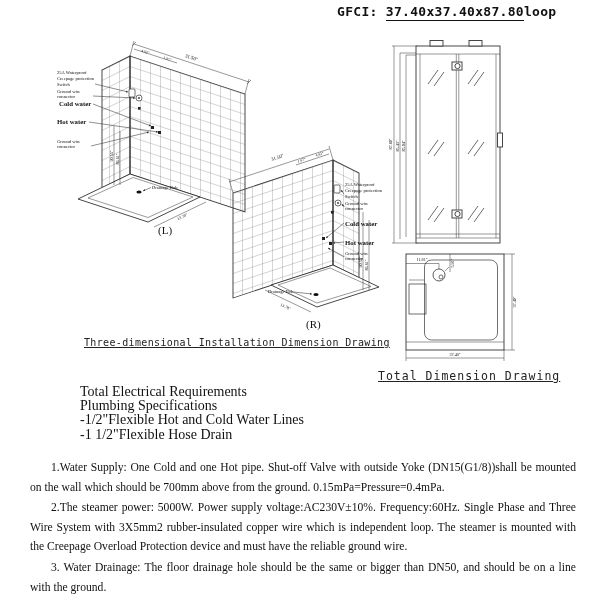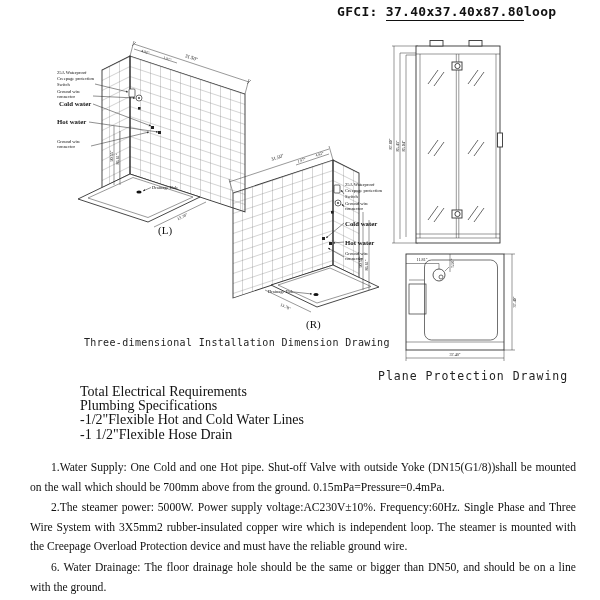--- a/index.html
+++ b/index.html
@@ -2,21 +2,21 @@
 <html><head>
 <meta charset="utf-8">
 <style>
   html,body{margin:0;padding:0;}
   body{width:600px;height:600px;background:#fff;position:relative;overflow:hidden;
        font-family:"Liberation Serif",serif;color:#111;}
   .abs{position:absolute;}
   #size-title{left:337px;top:4px;font-family:"DejaVu Sans Mono",monospace;font-weight:bold;
       font-size:13px;letter-spacing:.3px;white-space:nowrap;}
   #size-title .num{border-bottom:1.5px solid #111;padding-bottom:1px;}
-  .mono-cap{font-family:"DejaVu Sans Mono",monospace;color:#222;white-space:nowrap;}
+  .mono-cap{font-family:"DejaVu Sans Mono",monospace;color:#222;white-space:nowrap;text-decoration:underline;}
   #cap-3d{left:84px;top:337px;font-size:10px;letter-spacing:.35px;}
   #cap-plan{left:378px;top:369px;font-size:11.5px;letter-spacing:1px;}
   #specs{left:80px;top:385px;font-size:14px;line-height:14.2px;white-space:nowrap;}
   #notes{left:30px;top:458px;width:546px;font-size:11.6px;line-height:19.6px;text-align:justify;}
   #notes p{margin:0 0 1px 0;text-indent:21px;}
   svg{position:absolute;overflow:visible;}
   svg text{font-family:"Liberation Serif",serif;fill:#111;}
   .lb{font-size:4.6px;}
   .lbBig{font-size:6.8px;font-weight:bold;}
   .dim{font-size:4.2px;}
@@ -224,26 +224,26 @@
   <line class="thin" x1="114" y1="4" x2="114" y2="100"></line>
   <text class="dim" text-anchor="middle" transform="rotate(-90 118 52)" x="118" y="52" font-size="4.5">37.40"</text>
 
   <line class="thin" x1="8" y1="100" x2="8" y2="111"></line>
   <line class="thin" x1="106" y1="100" x2="106" y2="111"></line>
   <line class="thin" x1="8" y1="108" x2="106" y2="108"></line>
   <text class="dim" text-anchor="middle" x="57" y="106" font-size="4.5">37.40"</text>
 </svg>
 
 <div id="cap-3d" class="abs mono-cap">Three-dimensional Installation Dimension Drawing</div>
-<div id="cap-plan" class="abs mono-cap">Plane Protection Drawing</div>
+<div id="cap-plan" class="abs mono-cap">Total Dimension Drawing</div>
 
 <div id="specs" class="abs">
   <div>Total Electrical Requirements</div>
   <div>Plumbing Specifications</div>
   <div>-1/2"Flexible Hot and Cold Water Lines</div>
   <div>-1 1/2"Flexible Hose Drain</div>
 </div>
 
 <div id="notes" class="abs">
   <p>1.Water Supply: One Cold and one Hot pipe. Shut-off Valve with outside Yoke (DN15(G1/8))shall be mounted on the wall which should be 700mm above from the ground. 0.15mPa=Pressure=0.4mPa.</p>
   <p>2.The steamer power: 5000W. Power supply voltage:AC230V±10%. Frequency:60Hz. Single Phase and Three Wire System with 3X5mm2 rubber-insulated copper wire which is independent loop. The steamer is mounted with the Creepage Overload Protection device and must have the reliable ground wire.</p>
-  <p>6. Water Drainage: The floor drainage hole should be the same or bigger than DN50, and should be on a line with the ground.</p>
+  <p>3. Water Drainage: The floor drainage hole should be the same or bigger than DN50, and should be on a line with the ground.</p>
 </div>
 
 </body></html>

